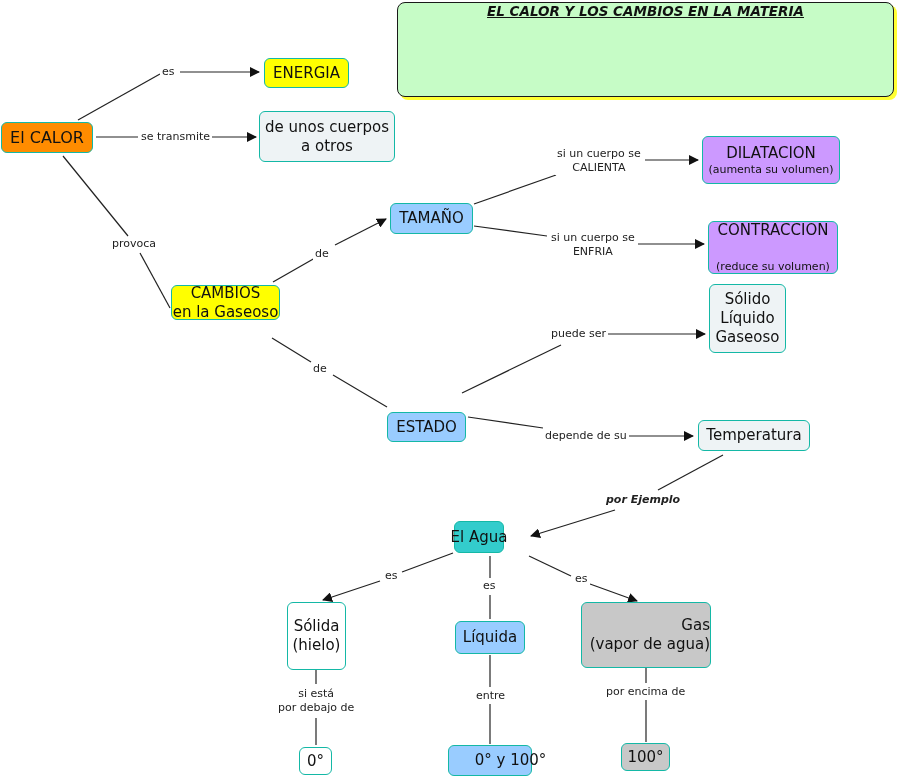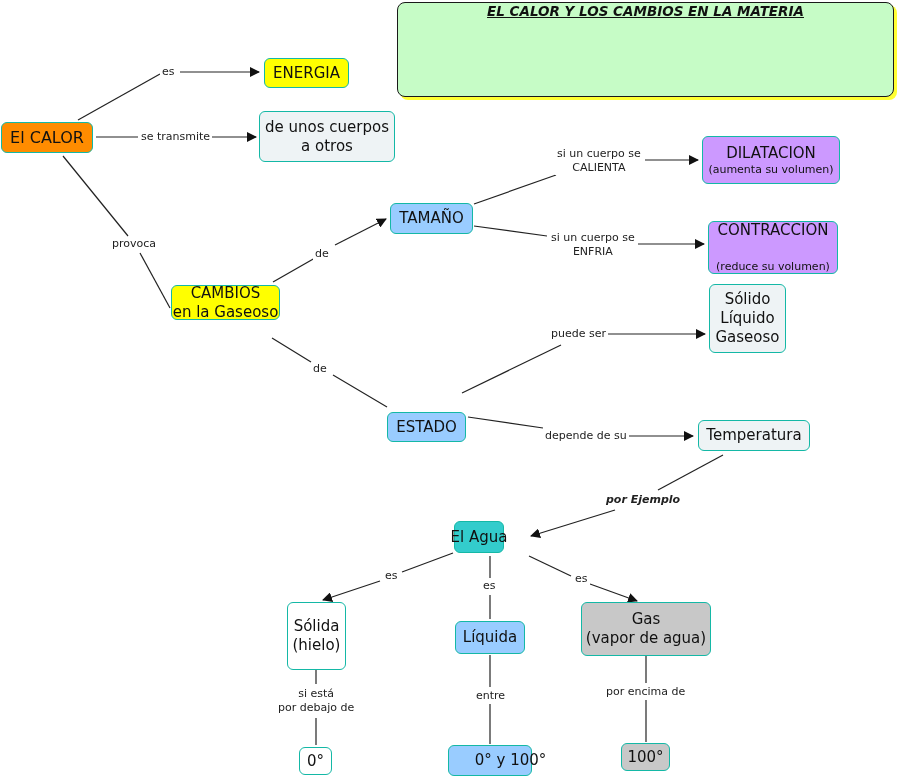--- a/index.html
+++ b/index.html
@@ -138,21 +138,21 @@
 
 <div class="node" style="left:287px;top:602px;width:59px;height:68px;background:#ffffff;">
   <span>Sólida</span>
   <span>(hielo)</span>
 </div>
 
 <div class="node" style="left:455px;top:621px;width:70px;height:33px;background:#99ccff;">
   <span>Líquida</span>
 </div>
 
-<div class="node" style="left:581px;top:602px;width:130px;height:54px;background:#c8c8c8;">
+<div class="node" style="left:581px;top:602px;width:130px;height:66px;background:#c8c8c8;align-items:flex-end;">
   <span>Gas</span>
   <span>(vapor de agua)</span>
 </div>
 
 <div class="node" style="left:299px;top:747px;width:33px;height:28px;background:#ffffff;">
   <span>0°</span>
 </div>
 
 <div class="node" style="left:448px;top:745px;width:84px;height:31px;background:#99ccff;padding-left:41px;">
   <span>0° y 100°</span>

